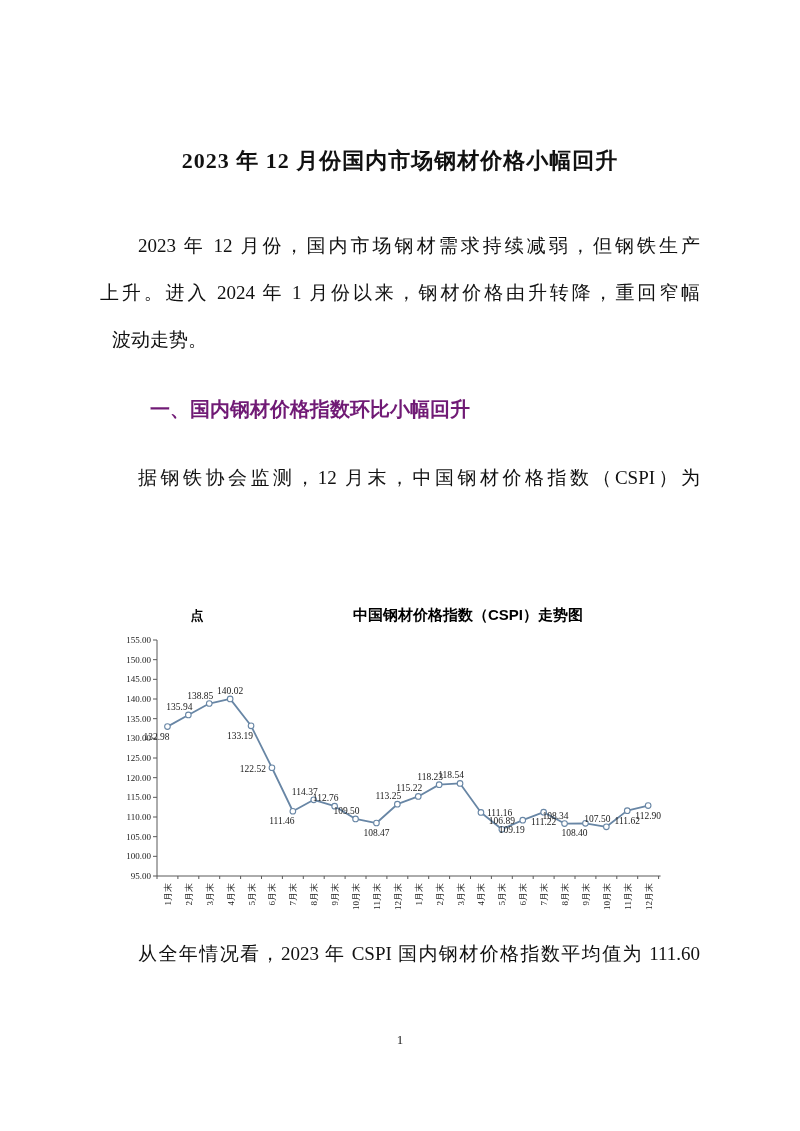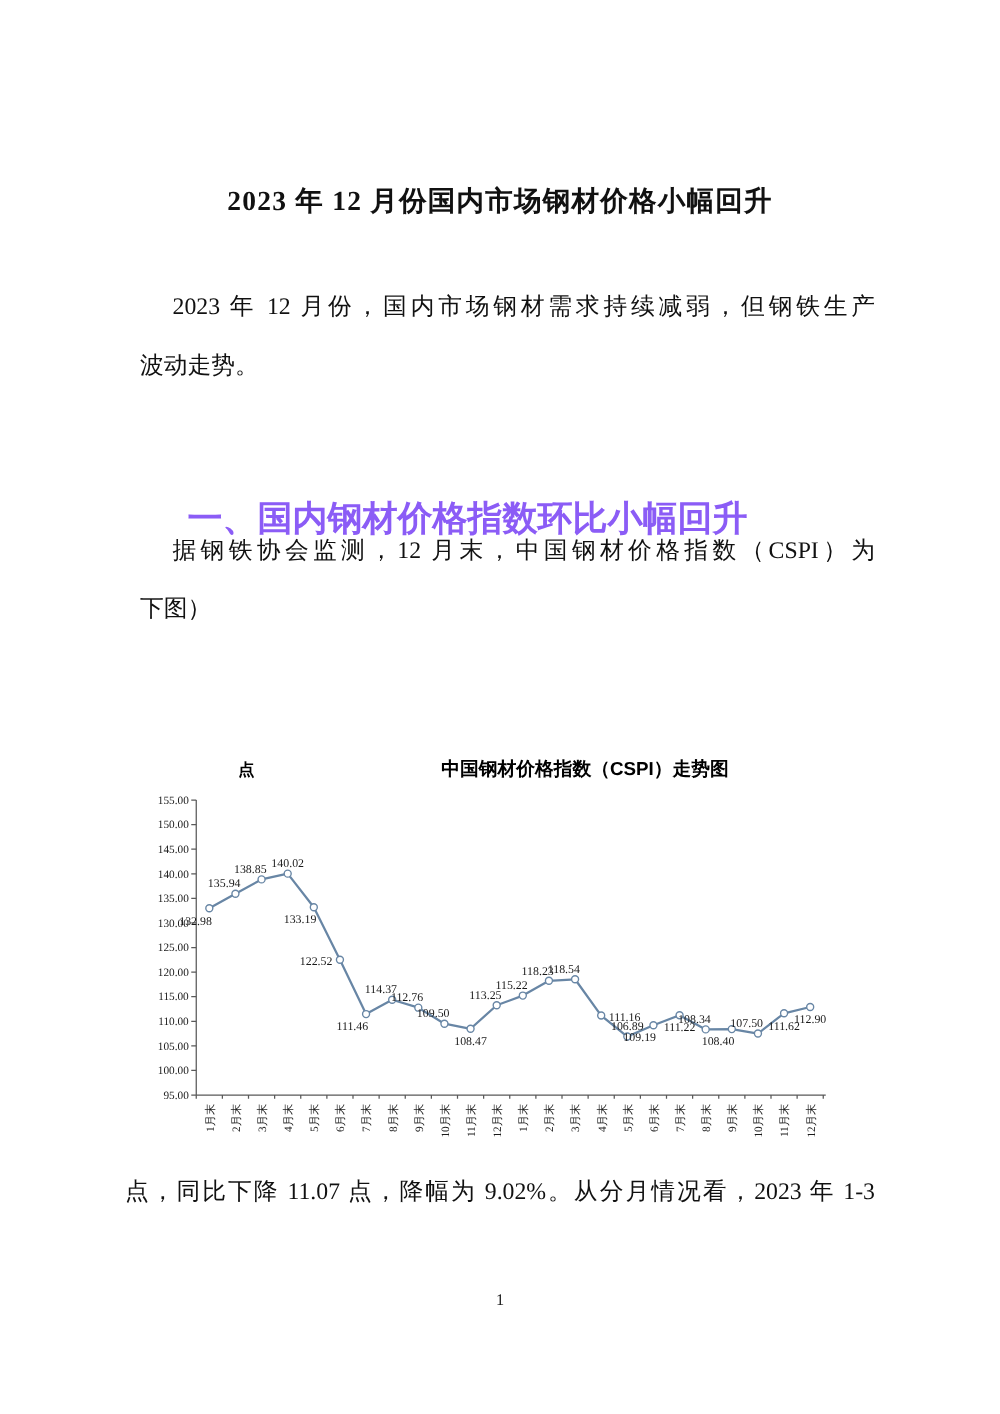--- a/index.html
+++ b/index.html
@@ -23,47 +23,47 @@
   }
   .pline {
     height:47px; line-height:47px;
     text-align:justify; text-align-last:justify;
     white-space:nowrap;
   }
   .pline.indent { text-indent:2em; }
   .pline.endline { text-align-last:left;margin-left:12px; }
   .section-heading {
     position:absolute; left:150px; top:396px; width:560px;
-    font-size:28px; font-weight:bold;
+    font-size:20px; font-weight:bold;
     font-family:"Liberation Sans","DejaVu Sans",sans-serif;
-    color:#8b5cf6;
+    color:#701a75;
   }
   .chart-wrap {
     position:absolute; left:95px; top:593px; width:620px; height:335px;
   }
   .page-number {
     position:absolute; left:0; top:1032px; width:800px;
     text-align:center; font-size:13px; color:#222;
   }
 </style>
 </head>
 <body>
 
 <div class="doc-title">2023 年 12 月份国内市场钢材价格小幅回升</div>
 
 <div class="para" style="top:222px">
     <div class="pline indent">2023 年 12 月份，国内市场钢材需求持续减弱，但钢铁生产</div>
+    <div class="pline">上升。进入 2024 年 1 月份以来，钢材价格由升转降，重回窄幅</div>
     <div class="pline endline">波动走势。</div>
   </div>
 
 <div class="section-heading">一、国内钢材价格指数环比小幅回升</div>
 
-<div class="para" style="top:417px">
+<div class="para" style="top:454px">
     <div class="pline indent">据钢铁协会监测，12 月末，中国钢材价格指数（CSPI）为</div>
-    <div class="pline endline">下图）</div>
   </div>
 
 <div class="chart-wrap">
   <svg id="chart-svg" width="620" height="335" viewBox="0 0 620 335" xmlns="http://www.w3.org/2000/svg">
       <text x="373" y="27" text-anchor="middle" font-size="15" font-weight="bold" font-family="&quot;Liberation Sans&quot;,&quot;DejaVu Sans&quot;,sans-serif" fill="#000">中国钢材价格指数（CSPI）走势图</text>
       <text x="102" y="27" text-anchor="middle" font-size="13" font-weight="bold" font-family="&quot;Liberation Sans&quot;,&quot;DejaVu Sans&quot;,sans-serif" fill="#000">点</text>
       <line x1="62" y1="47" x2="62" y2="283" stroke="#595959" stroke-width="1"></line>
       <line x1="62" y1="283" x2="565.5999999999999" y2="283" stroke="#595959" stroke-width="1"></line>
       <line x1="58" y1="283" x2="62" y2="283" stroke="#595959" stroke-width="1"></line>
       <text x="56" y="286" text-anchor="end" font-size="9" font-family="&quot;Liberation Serif&quot;,&quot;DejaVu Serif&quot;,serif" fill="#1a1a1a">95.00</text>
@@ -186,16 +186,16 @@
       <circle cx="511.34999999999997" cy="233.83333333333334" r="2.8" fill="#ffffff" stroke="#6886a5" stroke-width="1.1"></circle>
       <text x="502.34999999999997" y="228.83333333333334" text-anchor="middle" font-size="9.5" font-family="&quot;Liberation Serif&quot;,&quot;DejaVu Serif&quot;,serif" fill="#1a1a1a">107.50</text>
       <circle cx="532.25" cy="217.628" r="2.8" fill="#ffffff" stroke="#6886a5" stroke-width="1.1"></circle>
       <text x="532.25" y="230.628" text-anchor="middle" font-size="9.5" font-family="&quot;Liberation Serif&quot;,&quot;DejaVu Serif&quot;,serif" fill="#1a1a1a">111.62</text>
       <circle cx="553.15" cy="212.5933333333333" r="2.8" fill="#ffffff" stroke="#6886a5" stroke-width="1.1"></circle>
       <text x="553.15" y="225.5933333333333" text-anchor="middle" font-size="9.5" font-family="&quot;Liberation Serif&quot;,&quot;DejaVu Serif&quot;,serif" fill="#1a1a1a">112.90</text>
     </svg>
 </div>
 
 <div class="para" style="top:930px">
-    <div class="pline">点，同比下降 11.07 点，降幅为 9.02%。从分月情况看，2023 年 1-3</div>
+    <div class="pline indent">从全年情况看，2023 年 CSPI 国内钢材价格指数平均值为 111.60</div>
   </div>
 
 <div class="page-number">1</div>
 
 </body></html>

